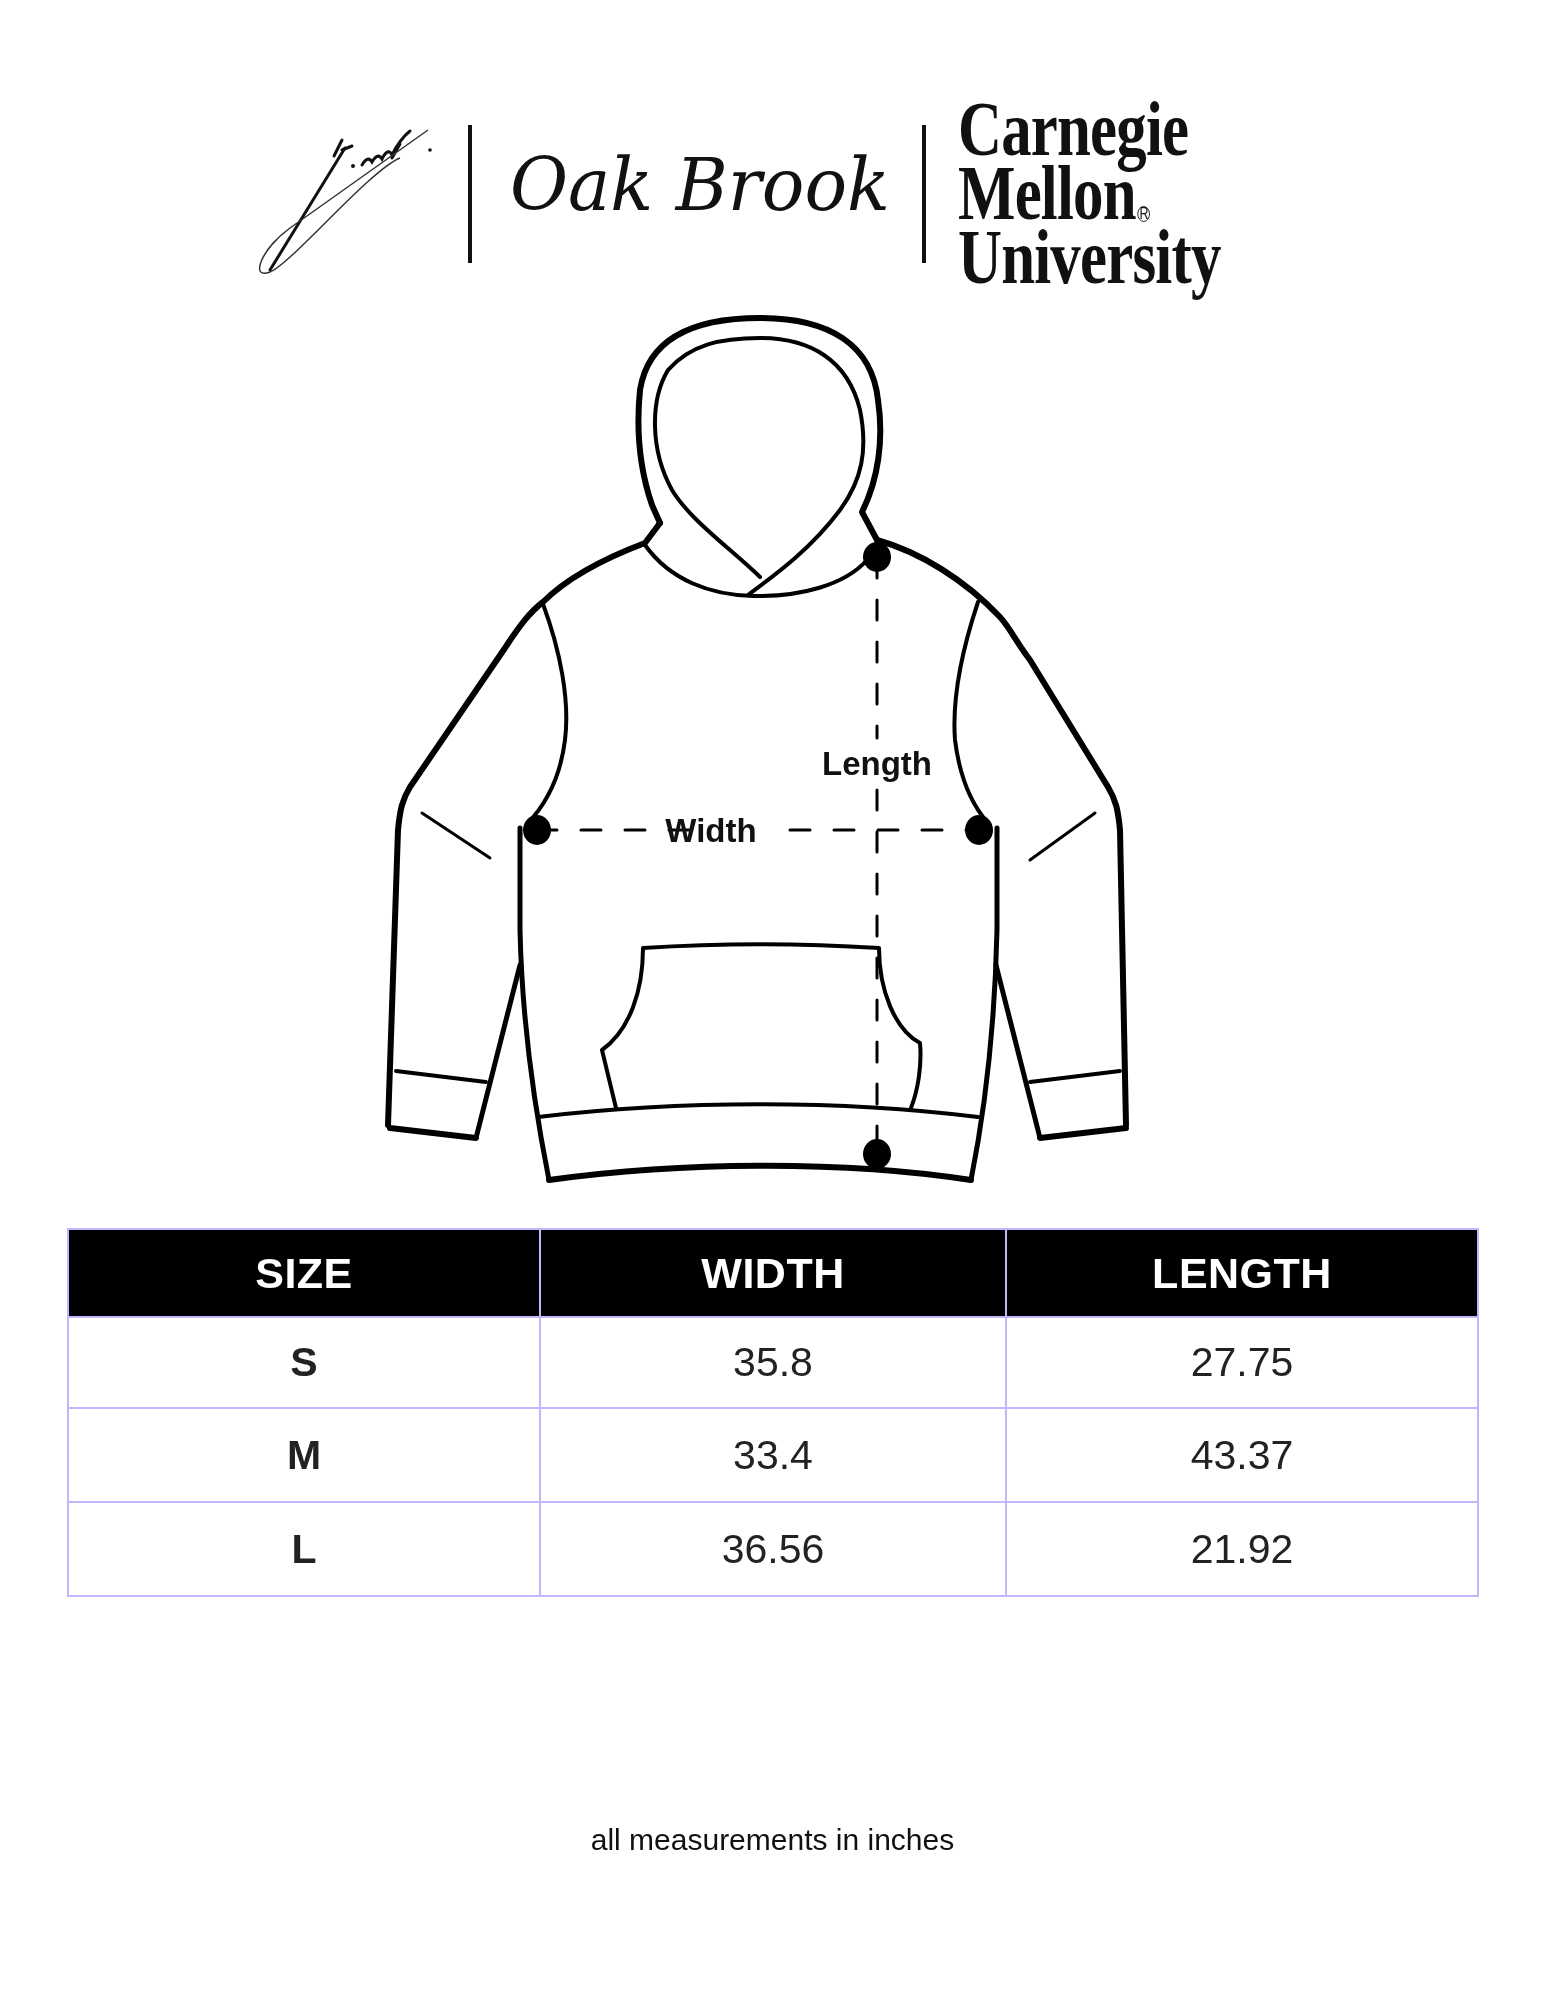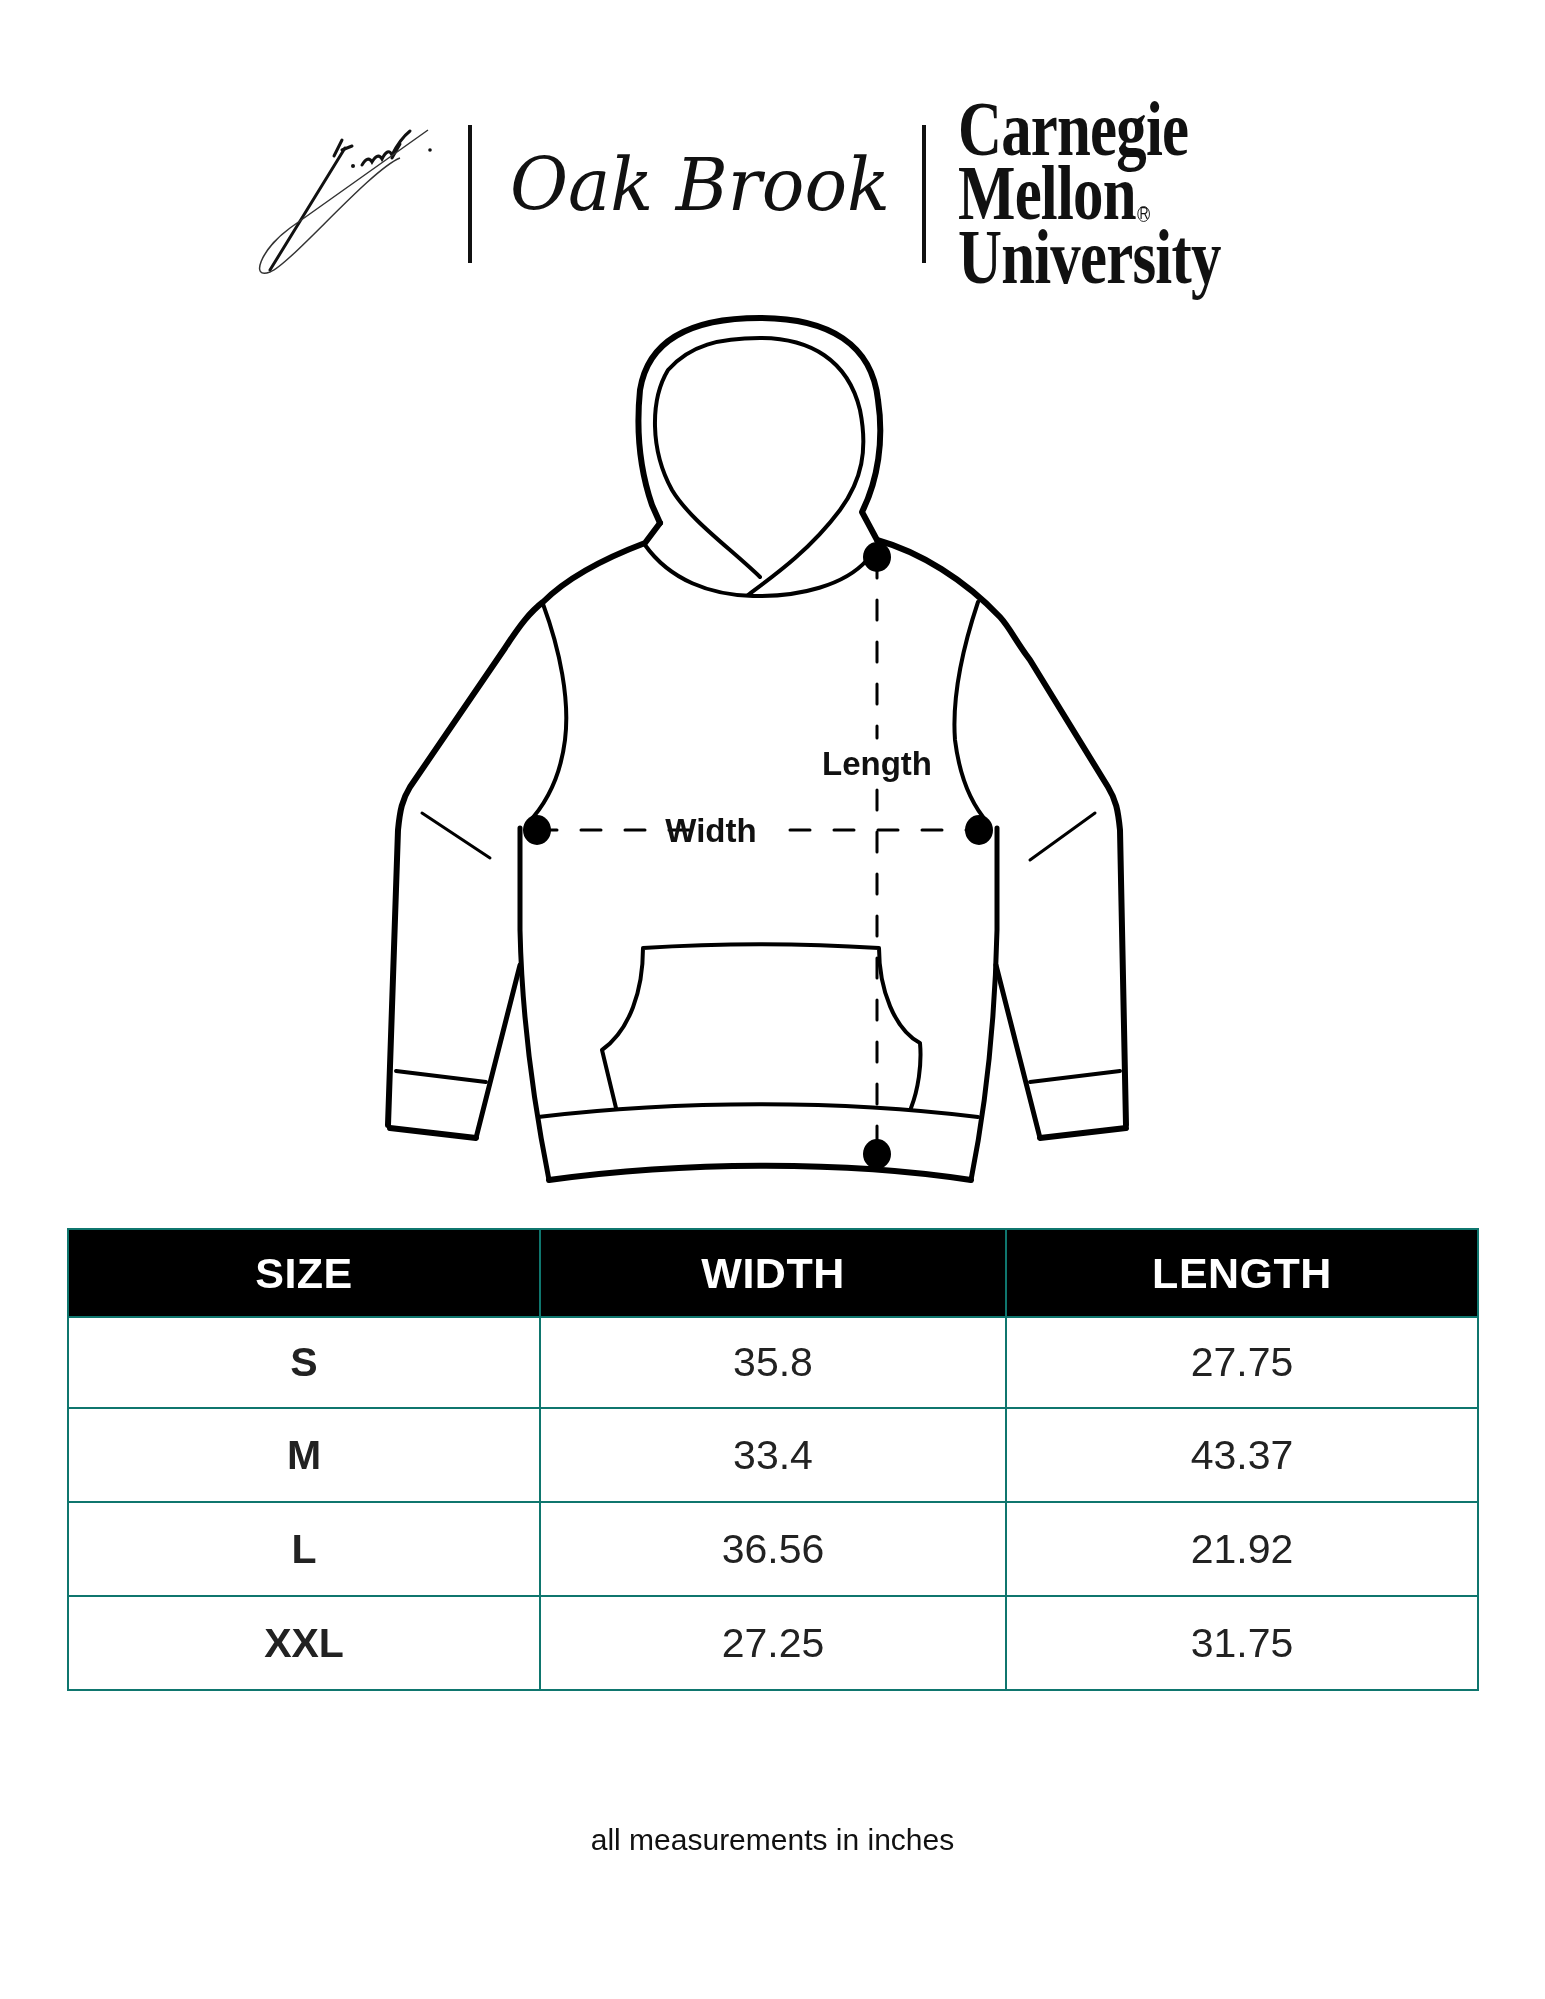--- a/index.html
+++ b/index.html
@@ -16,21 +16,21 @@
   .cmu-line { position:absolute; left:0; font-family:"Liberation Serif", serif; font-weight:bold; font-size:78px; color:#111; line-height:1; white-space:nowrap; transform-origin:left top; transform:scaleX(0.78); letter-spacing:-1px; }
   #cmu-l1 { top:2px; }
   #cmu-l2 { top:66px; }
   #cmu-l3 { top:130px; }
   #cmu-reg { font-size:16px; font-weight:normal; vertical-align:baseline; margin-left:2px; border:1.5px solid #111; border-radius:50%; display:inline-block; width:14px; height:14px; line-height:14px; text-align:center; font-family:"Liberation Sans", sans-serif; }
   
   #hoodie-diagram { position:absolute; left:0; top:0; width:1545px; height:1200px; }
   .diagram-label { font-family:"Liberation Sans", sans-serif; font-weight:bold; font-size:33px; fill:#111; }
   
   #size-table { position:absolute; left:67px; top:1228px; width:1410px; border-collapse:collapse; table-layout:fixed; }
-  #size-table th, #size-table td { border:2px solid #0f766e; text-align:center; padding:0; }
+  #size-table th, #size-table td { border:2px solid #c4b5fd; text-align:center; padding:0; }
   #size-table th { background:#000; color:#fff; font-weight:bold; font-size:43px; height:86px; letter-spacing:0.5px; }
   #size-table td { color:#222; font-size:41px; height:89px; }
   #size-table td.size-cell { font-weight:bold; }
   #size-table tr.r-mid td { height:92px; }
   #footnote { position:absolute; left:0; width:1545px; top:1823px; text-align:center; font-weight:normal; font-size:30px; color:#111; }
 </style>
 </head>
 <body>
 
 <svg id="signature-logo" class="abs" viewBox="0 0 185 170">
@@ -123,21 +123,16 @@
     <tr class="r-mid">
       <td class="size-cell">M</td>
       <td>33.4</td>
       <td>43.37</td>
     </tr>
     <tr class="r-mid">
       <td class="size-cell">L</td>
       <td>36.56</td>
       <td>21.92</td>
     </tr>
-    <tr class="r-mid">
-      <td class="size-cell">XXL</td>
-      <td>27.25</td>
-      <td>31.75</td>
-    </tr>
   </tbody>
 </table>
 
 <div id="footnote">all measurements in inches</div>
 
 </body></html>

